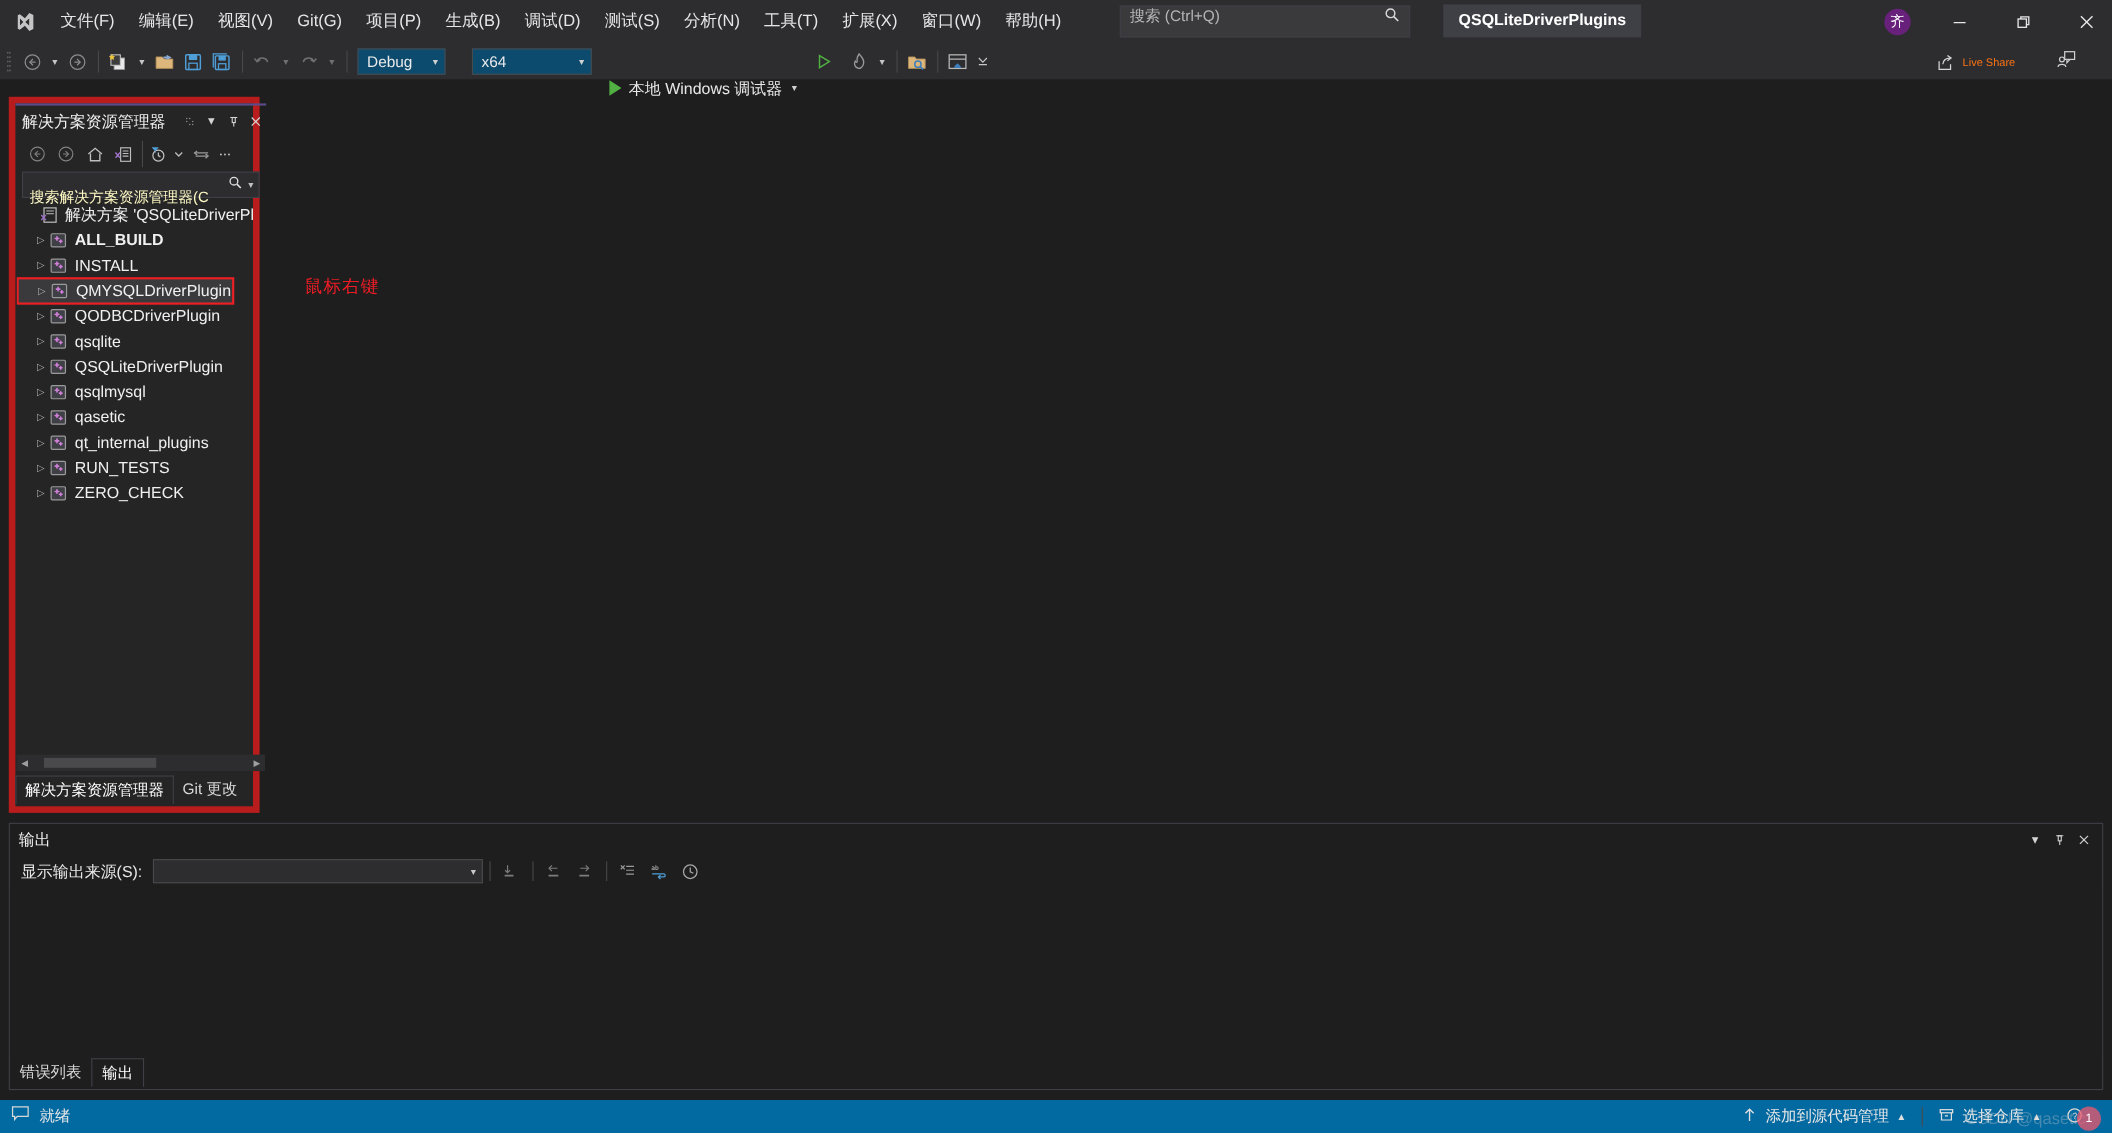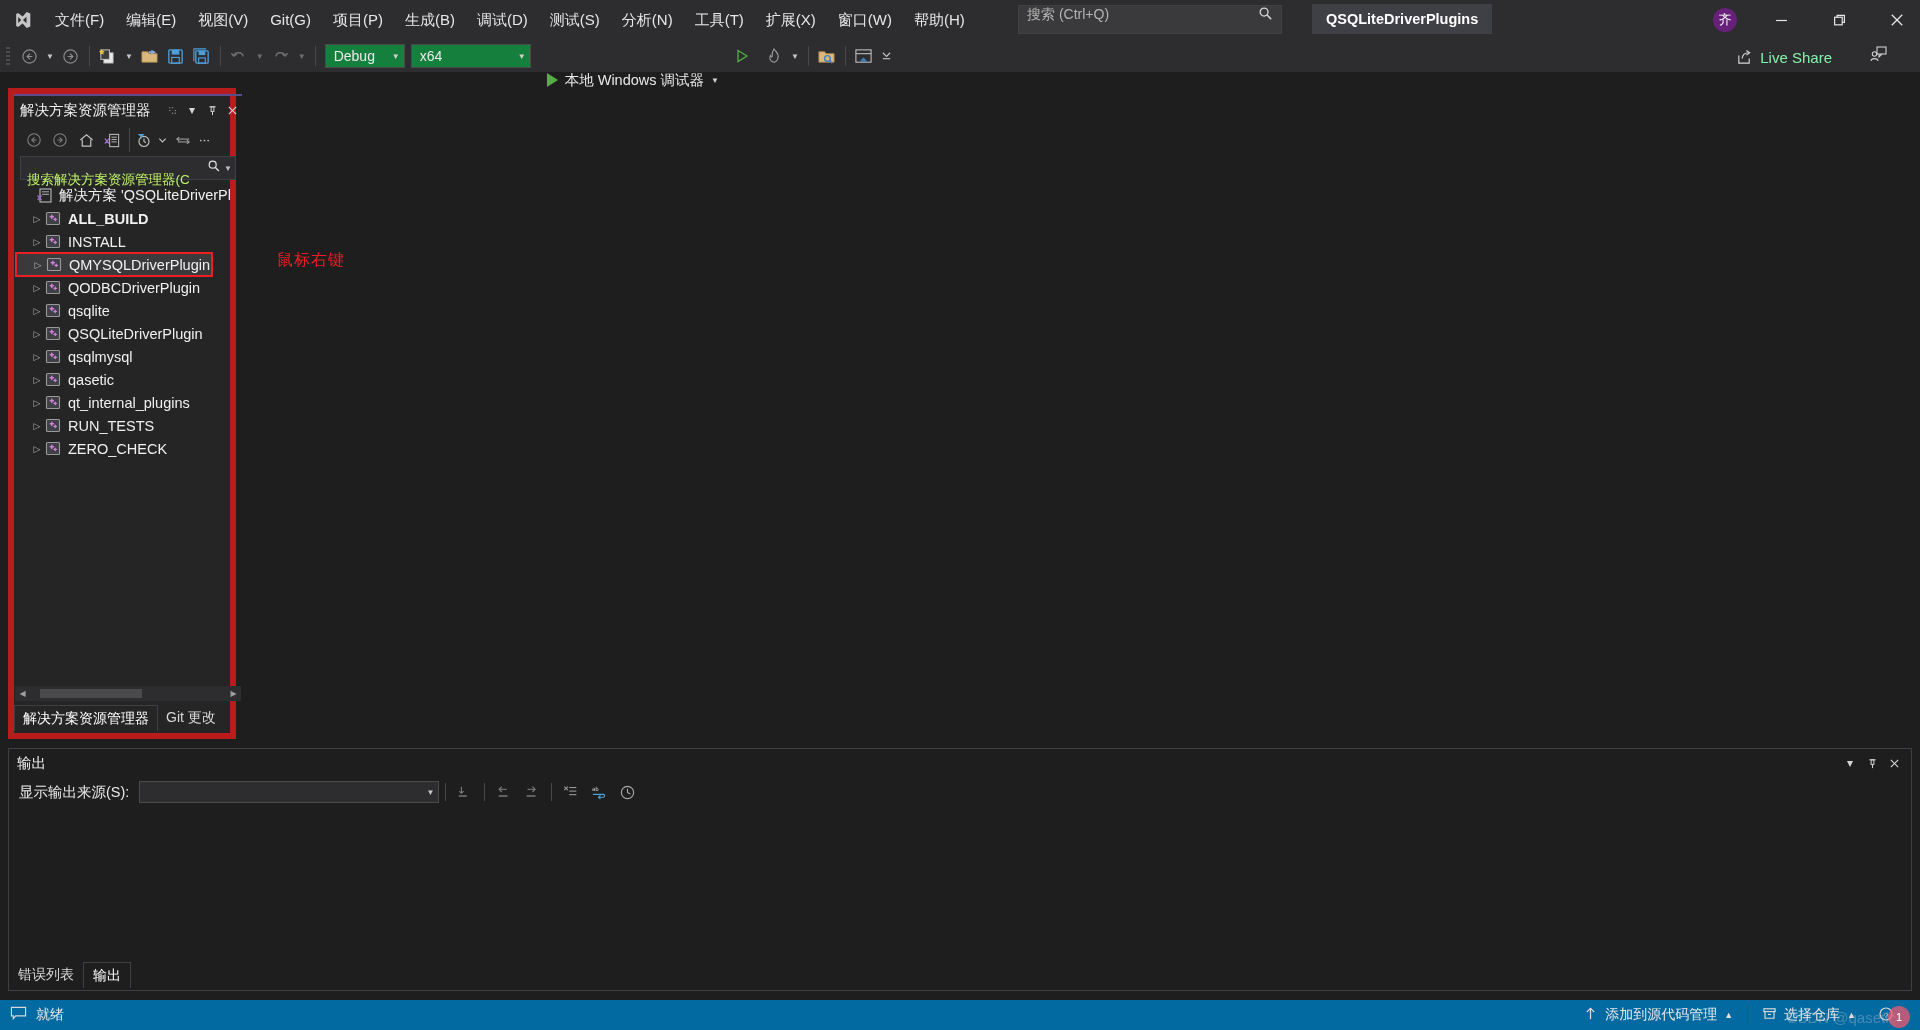--- a/index.html
+++ b/index.html
@@ -59,34 +59,34 @@
     background: #2d2d30; display: flex; align-items: center;
   }
   .grip { width: 16px; height: 32px; display:flex; align-items:center; justify-content:center; }
   .tb-btn {
     height: 28px; min-width: 26px; display: flex; align-items: center; justify-content: center;
     color: #c6c6c6; padding: 0 3px;
   }
   .tb-arrow { font-size: 8px; color: #c6c6c6; padding: 0 4px; }
   .tb-sep { width: 1px; height: 20px; background: #484848; margin: 0 5px; }
   .combo {
-    height: 24px; background: #15803d; border: 1px solid #4a4a4c;
+    height: 24px; background: #0c4a6e; border: 1px solid #4a4a4c;
     display: flex; align-items: center; padding: 0 4px 0 8px;
     font-size: 14px; color: #eaeaea;
   }
   .combo .cv { flex: 1; white-space: nowrap; }
   .combo .ca { font-size: 8px; color: #d0d0d0; padding-left: 6px; }
   .run-btn {
     height: 28px; display: flex; align-items: center; gap: 7px; padding: 0 4px;
     font-size: 14.5px; color: #e8e8e8; white-space: nowrap;
   }
   .tri-green { width: 0; height: 0; border-left: 11px solid #52b043; border-top: 7px solid transparent; border-bottom: 7px solid transparent; }
   .live-share {
     position: absolute; right: 88px; top: 4px; height: 26px;
-    display: flex; align-items: center; gap: 7px; font-size: 15px; color: #86efac;
+    display: flex; align-items: center; gap: 7px; font-size: 10px; color: #f97316;
   }
   .ls-person { position: absolute; right: 32px; top: 5px; color: #d8d8d8; }
 
   
   .se-panel {
     position: absolute; left: 8px; top: 88px; width: 228px; height: 651px;
     background: #252526; border: 6px solid #b91c1c;
   }
   .se-accent { position:absolute; left:0; top:0; width:228px; height:2px; background:#5b4b8a; }
   .se-header {
@@ -97,21 +97,21 @@
   .se-hbtn { width: 20px; height: 24px; display:flex; align-items:center; justify-content:center; color: #d4d4d4; font-size: 12px; }
   .se-toolbar {
     position: absolute; left: 0; top: 32px; width: 228px; height: 28px;
     display: flex; align-items: center; padding-left: 8px; gap: 2px;
   }
   .se-tb { width: 24px; height: 24px; display:flex; align-items:center; justify-content:center; color:#b5b5b5; }
   .se-search {
     position: absolute; left: 6px; top: 62px; width: 216px; height: 24px;
     background: #2d2d30; border: 1px solid #3f3f46; display: flex; align-items: center; padding: 0 3px 0 6px;
   }
-  .se-search .ph { font-size: 13.5px; color: #bef264; flex: 1; white-space: nowrap; overflow: hidden; margin-top: 24px; }
+  .se-search .ph { font-size: 13.5px; color: #fef9c3; flex: 1; white-space: nowrap; overflow: hidden; margin-top: 24px; }
   .se-tree { position: absolute; left: 1px; top: 90px; width: 226px; height: 570px; overflow: hidden; }
   .tree-row {
     display: flex; align-items: center; height: 23px; padding-left: 14px;
     font-size: 14.5px; color: #f0f0f0; white-space: nowrap; position: relative;
   }
   .chev {
     width: 16px; text-align: center; color: #b0b0b0; font-size: 9px; flex-shrink: 0;
   }
   .proj-ico { width: 16px; height: 15px; margin-right: 7px; flex-shrink: 0; }
   .sln-ico  { width: 16px; height: 15px; margin-right: 6px; margin-left: 8px; flex-shrink: 0; }
@@ -329,21 +329,21 @@
           <polyline points="17.5,6.5 15,9.5 12,7.5" fill="none" stroke="#6f6f6f" stroke-width="1.5"></polyline>
         </svg>
     </div>
     <div class="tb-arrow" style="color:#6f6f6f">▼</div>
     <div class="tb-sep"></div>
 
     <div class="combo" style="width:80px; margin-left:4px;">
       <span class="cv">Debug</span>
       <span class="ca">▼</span>
     </div>
-    <div class="combo" style="width:120px; margin-left:6px;justify-content:flex-end;">
+    <div class="combo" style="width:109px; margin-left:24px;justify-content:flex-end;">
       <span class="cv">x64</span>
       <span class="ca">▼</span>
     </div>
 
     <div class="run-btn" style="margin-left:12px;margin-top:48px;">
       <span class="tri-green"></span>
       <span>本地 Windows 调试器</span>
       <span style="font-size:8px;color:#d0d0d0">▼</span>
     </div>
 

